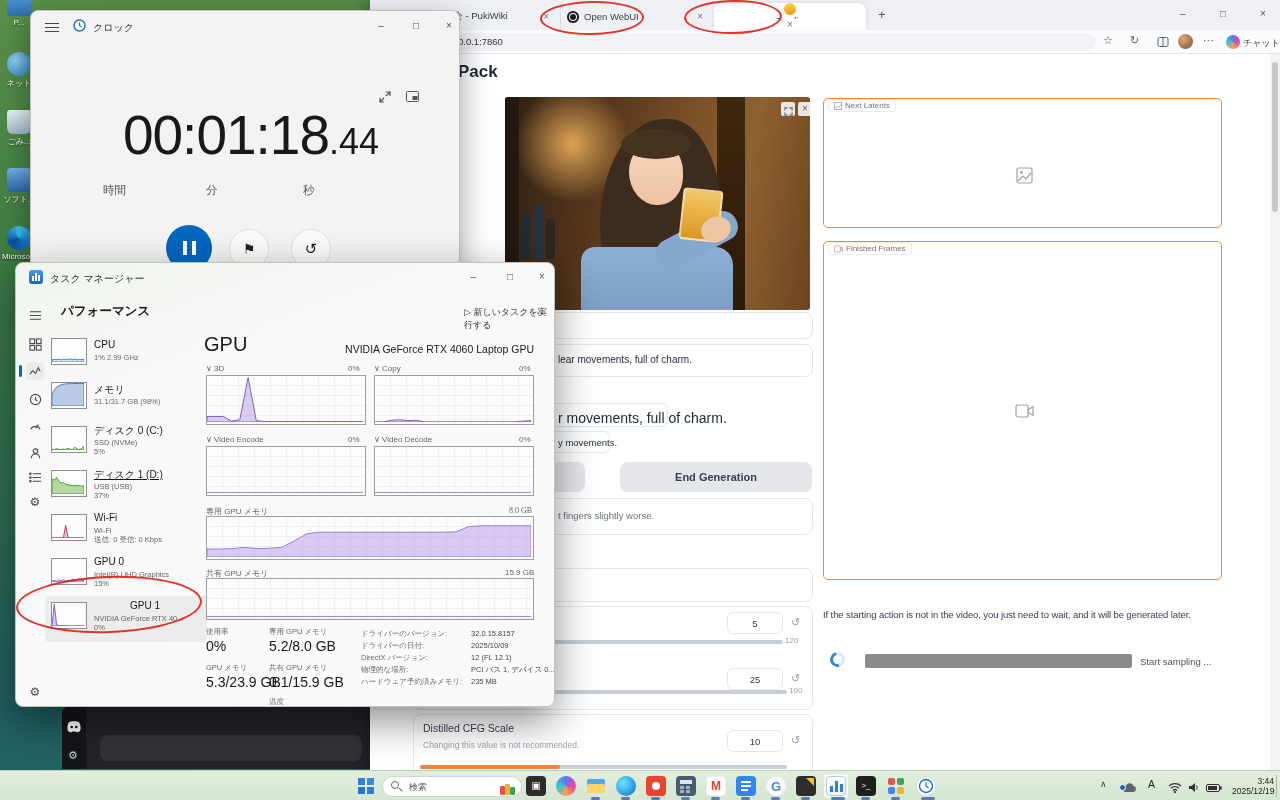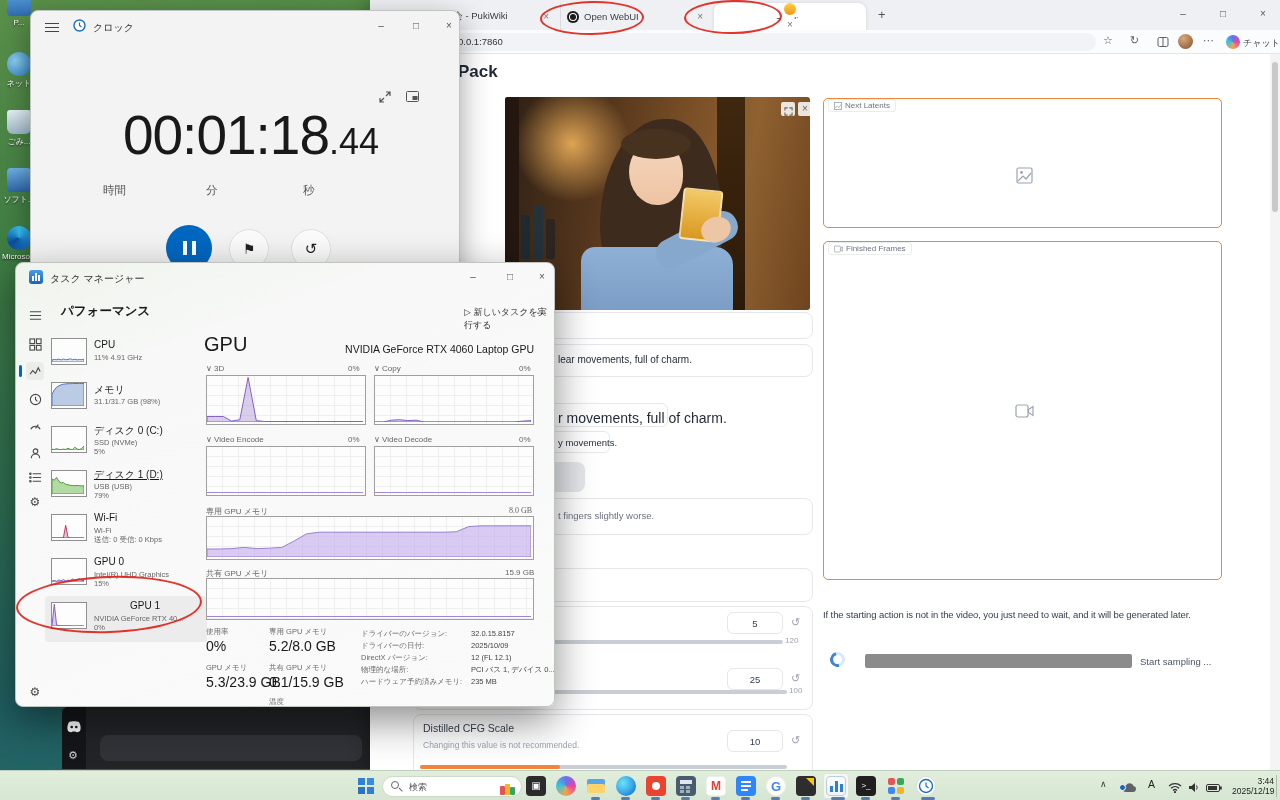--- a/index.html
+++ b/index.html
@@ -174,20 +174,21 @@
 
   <div class="card" style="left:43px;top:344px;width:400px;height:33px;"></div>
   <span class="frag" style="left:188px;top:354px;">lear movements, full of charm.</span>
 
   <div class="card" style="left:160px;top:403px;width:138px;height:24px;border-radius:6px;"></div>
   <span class="frag" style="left:188px;top:410px;font-size:14px;">r movements, full of charm.</span>
   <div class="card" style="left:170px;top:431px;width:70px;height:22px;border-radius:6px;"></div>
   <span class="frag" style="left:188px;top:437px;font-size:9.5px;">y movements.</span>
 
   <div class="gbtn" style="left:43px;top:462px;width:172px;height:30px;"></div>
+  <div class="gbtn" style="left:250px;top:462px;width:192px;height:30px;line-height:30px;">End Generation</div>
 
   <div class="card" style="left:43px;top:498px;width:400px;height:37px;"></div>
   <span class="frag" style="left:188px;top:510px;font-size:9.5px;color:#6b7280;">t fingers slightly worse.</span>
 
   <div class="card" style="left:43px;top:568px;width:400px;height:34px;"></div>
 
   <div class="card" style="left:43px;top:606px;width:400px;height:104px;"></div>
   <div class="numin" style="left:357px;top:612px;">5</div>
   <span class="reset" style="left:421px;top:616px;">↺</span>
   <div class="track" style="left:50px;top:640px;width:363px;"></div>
@@ -340,21 +341,21 @@
   <span class="abs" style="left:520px;top:41px;font-size:11px;color:#333;">…</span>
 
   <div class="tmthumb" style="left:35px;top:75px;">
       <div class="spark">
         <svg width="32" height="23">
           <path d="M0,23 L0.0,20.9 L2.3,20.5 L4.6,20.7 L6.9,20.2 L9.1,20.9 L11.4,20.0 L13.7,20.7 L16.0,20.5 L18.3,19.8 L20.6,20.7 L22.9,20.2 L25.1,20.9 L27.4,20.5 L29.7,20.7 L32.0,20.2 L32,23 Z" fill="rgba(59,125,216,0.15)" stroke="#3b7dd8" stroke-width="1"></path>
         </svg>
       </div>
     </div>
   <span class="tmname" style="left:78px;top:76px;">CPU</span>
-  <span class="tmdet" style="left:78px;top:90px;">11% 4.91 GHz</span>
+  <span class="tmdet" style="left:78px;top:90px;">1% 2.99 GHz</span>
 
   <div class="tmthumb" style="left:35px;top:119px;">
       <div class="spark">
         <svg width="32" height="23">
           <path d="M0,23 L0.0,11.5 L2.3,6.9 L4.6,4.1 L6.9,2.8 L9.1,1.8 L11.4,1.2 L13.7,0.9 L16.0,0.7 L18.3,0.7 L20.6,0.5 L22.9,0.5 L25.1,0.5 L27.4,0.5 L29.7,0.5 L32.0,0.5 L32,23 Z" fill="rgba(106,140,200,0.45)" stroke="#4a78c2" stroke-width="1"></path>
         </svg>
       </div>
     </div>
   <span class="tmname" style="left:78px;top:120px;">メモリ</span>
   <span class="tmdet" style="left:78px;top:134px;">31.1/31.7 GB (98%)</span>
@@ -372,21 +373,21 @@
 
   <div class="tmthumb" style="left:35px;top:207px;">
       <div class="spark">
         <svg width="32" height="23">
           <path d="M0,23 L0.0,8.0 L2.3,9.2 L4.6,6.4 L6.9,10.3 L9.1,12.0 L11.4,11.5 L13.7,13.3 L16.0,13.8 L18.3,14.3 L20.6,14.5 L22.9,14.7 L25.1,14.5 L27.4,14.7 L29.7,15.0 L32.0,14.7 L32,23 Z" fill="rgba(120,190,90,0.55)" stroke="#4e9a3f" stroke-width="1"></path>
         </svg>
       </div>
     </div>
   <span class="tmname" style="left:78px;top:205px;text-decoration:underline;">ディスク 1 (D:)</span>
   <span class="tmdet" style="left:78px;top:219px;">USB (USB)</span>
-  <span class="tmdet" style="left:78px;top:228px;">79%</span>
+  <span class="tmdet" style="left:78px;top:228px;">37%</span>
 
   <div class="tmthumb" style="left:35px;top:251px;">
       <div class="spark">
         <svg width="32" height="23">
           <path d="M0,23 L0.0,23.0 L2.3,23.0 L4.6,23.0 L6.9,23.0 L9.1,23.0 L11.4,22.8 L13.7,10.3 L16.0,22.5 L18.3,23.0 L20.6,23.0 L22.9,23.0 L25.1,23.0 L27.4,23.0 L29.7,23.0 L32.0,23.0 L32,23 Z" fill="rgba(192,57,107,0.3)" stroke="#c0396b" stroke-width="1"></path>
         </svg>
       </div>
     </div>
   <span class="tmname" style="left:78px;top:249px;">Wi-Fi</span>
   <span class="tmdet" style="left:78px;top:263px;">Wi-Fi</span>

